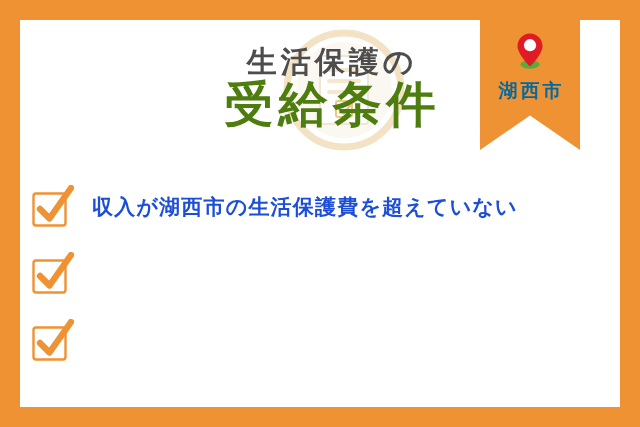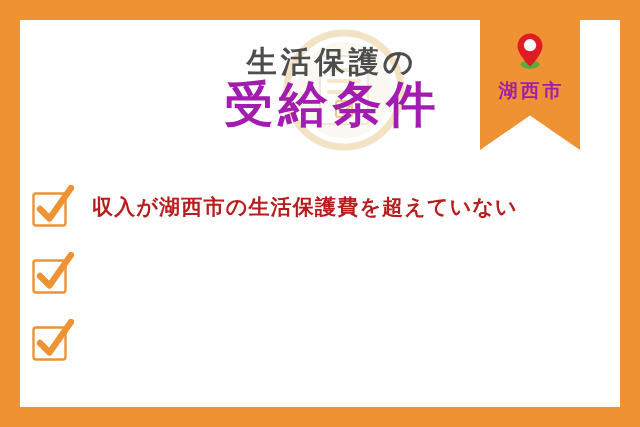--- a/index.html
+++ b/index.html
@@ -67,21 +67,21 @@
     line-height: 1.05;
     white-space: nowrap;
     margin: 0 0 1px 0;
     padding-left: 4px;
   }
 
   .title-main {
     font-size: 49px;
     font-weight: 700;
     letter-spacing: 5px;
-    color: #a21caf;
+    color: #4d7c0f;
     line-height: 1.05;
     white-space: nowrap;
     margin: 0;
     padding-left: 5px;
   }
 
   
   .ribbon {
     position: absolute;
     left: 460px;
@@ -108,21 +108,21 @@
 
   .ribbon-label {
     position: absolute;
     left: 0;
     top: 78px;
     width: 100px;
     text-align: center;
     font-size: 19px;
     font-weight: 700;
     letter-spacing: 3px;
-    color: #a21caf;
+    color: #0369a1;
     white-space: nowrap;
     padding-left: 3px;
     box-sizing: border-box;
   }
 
   
   .checklist {
     position: absolute;
     left: 0;
     top: 163px;
@@ -141,21 +141,21 @@
     flex: 0 0 auto;
     width: 44px;
     height: 44px;
     margin-right: 18px;
   }
 
   .check-text {
     font-size: 21px;
     font-weight: 700;
     letter-spacing: 1.2px;
-    color: #b91c1c;
+    color: #1d4ed8;
     white-space: nowrap;
     line-height: 1;
   }
 </style>
 </head>
 <body>
 
 <div class="infographic">
 
   <div class="card">

